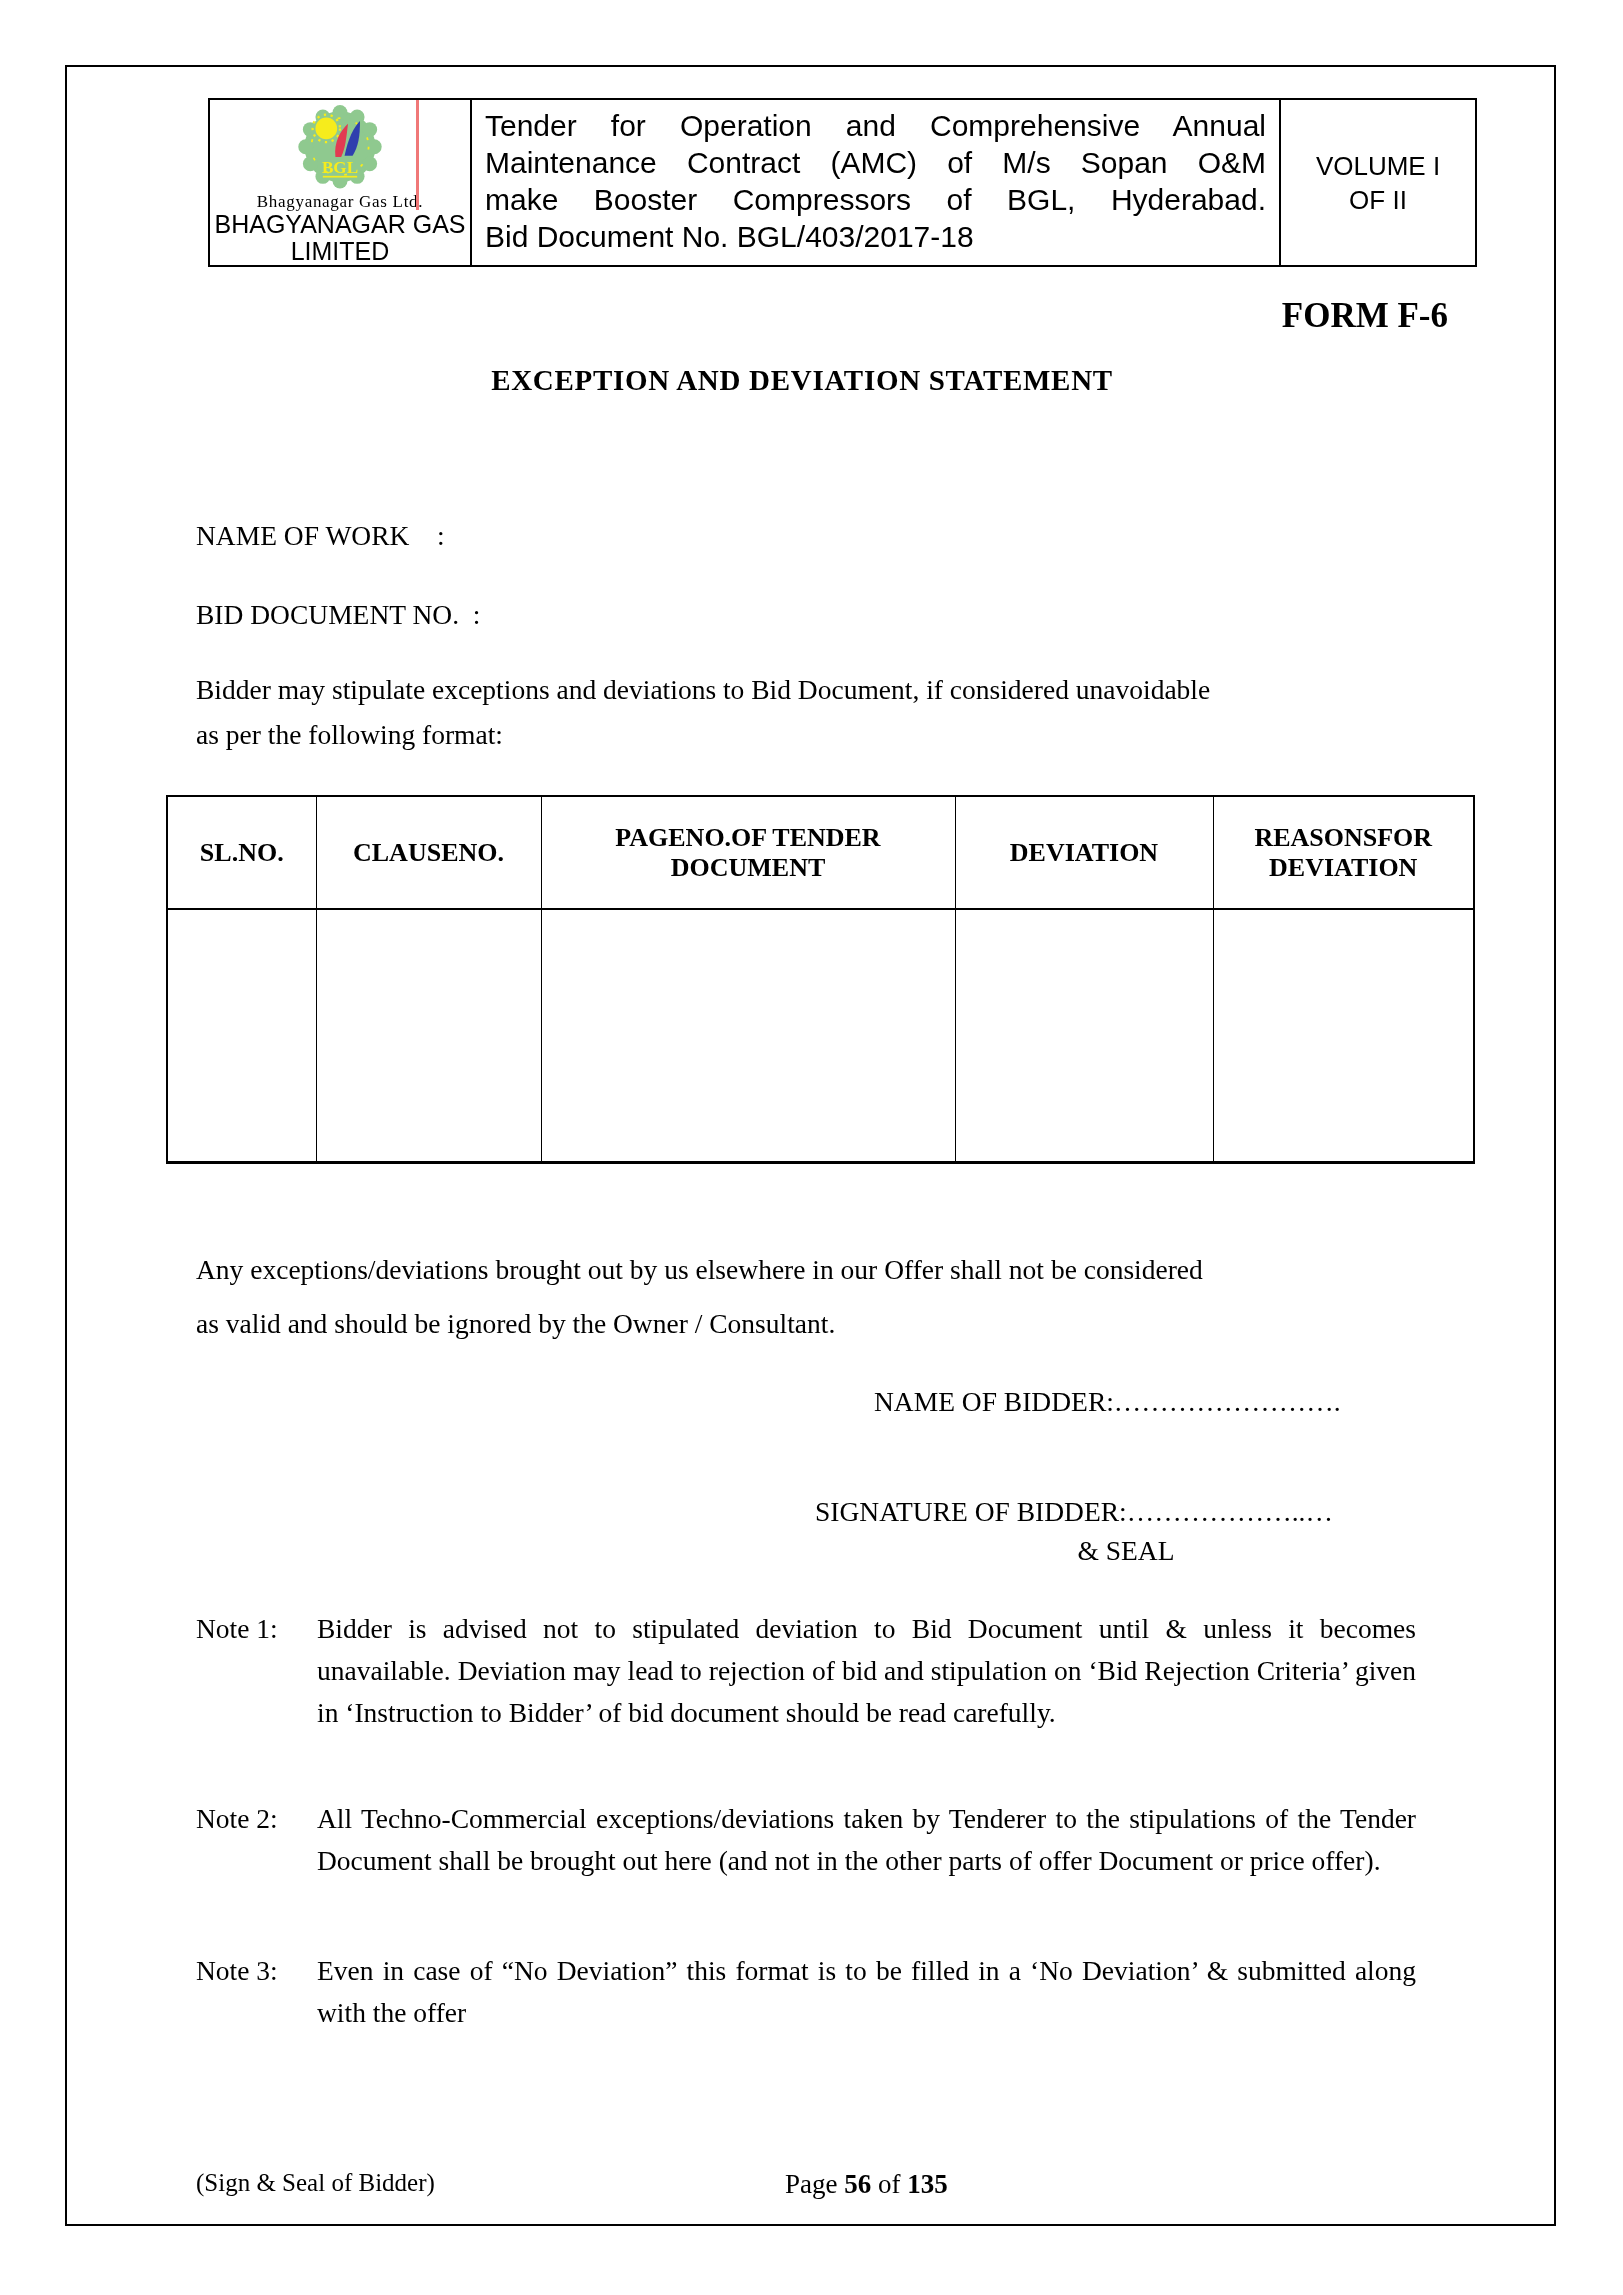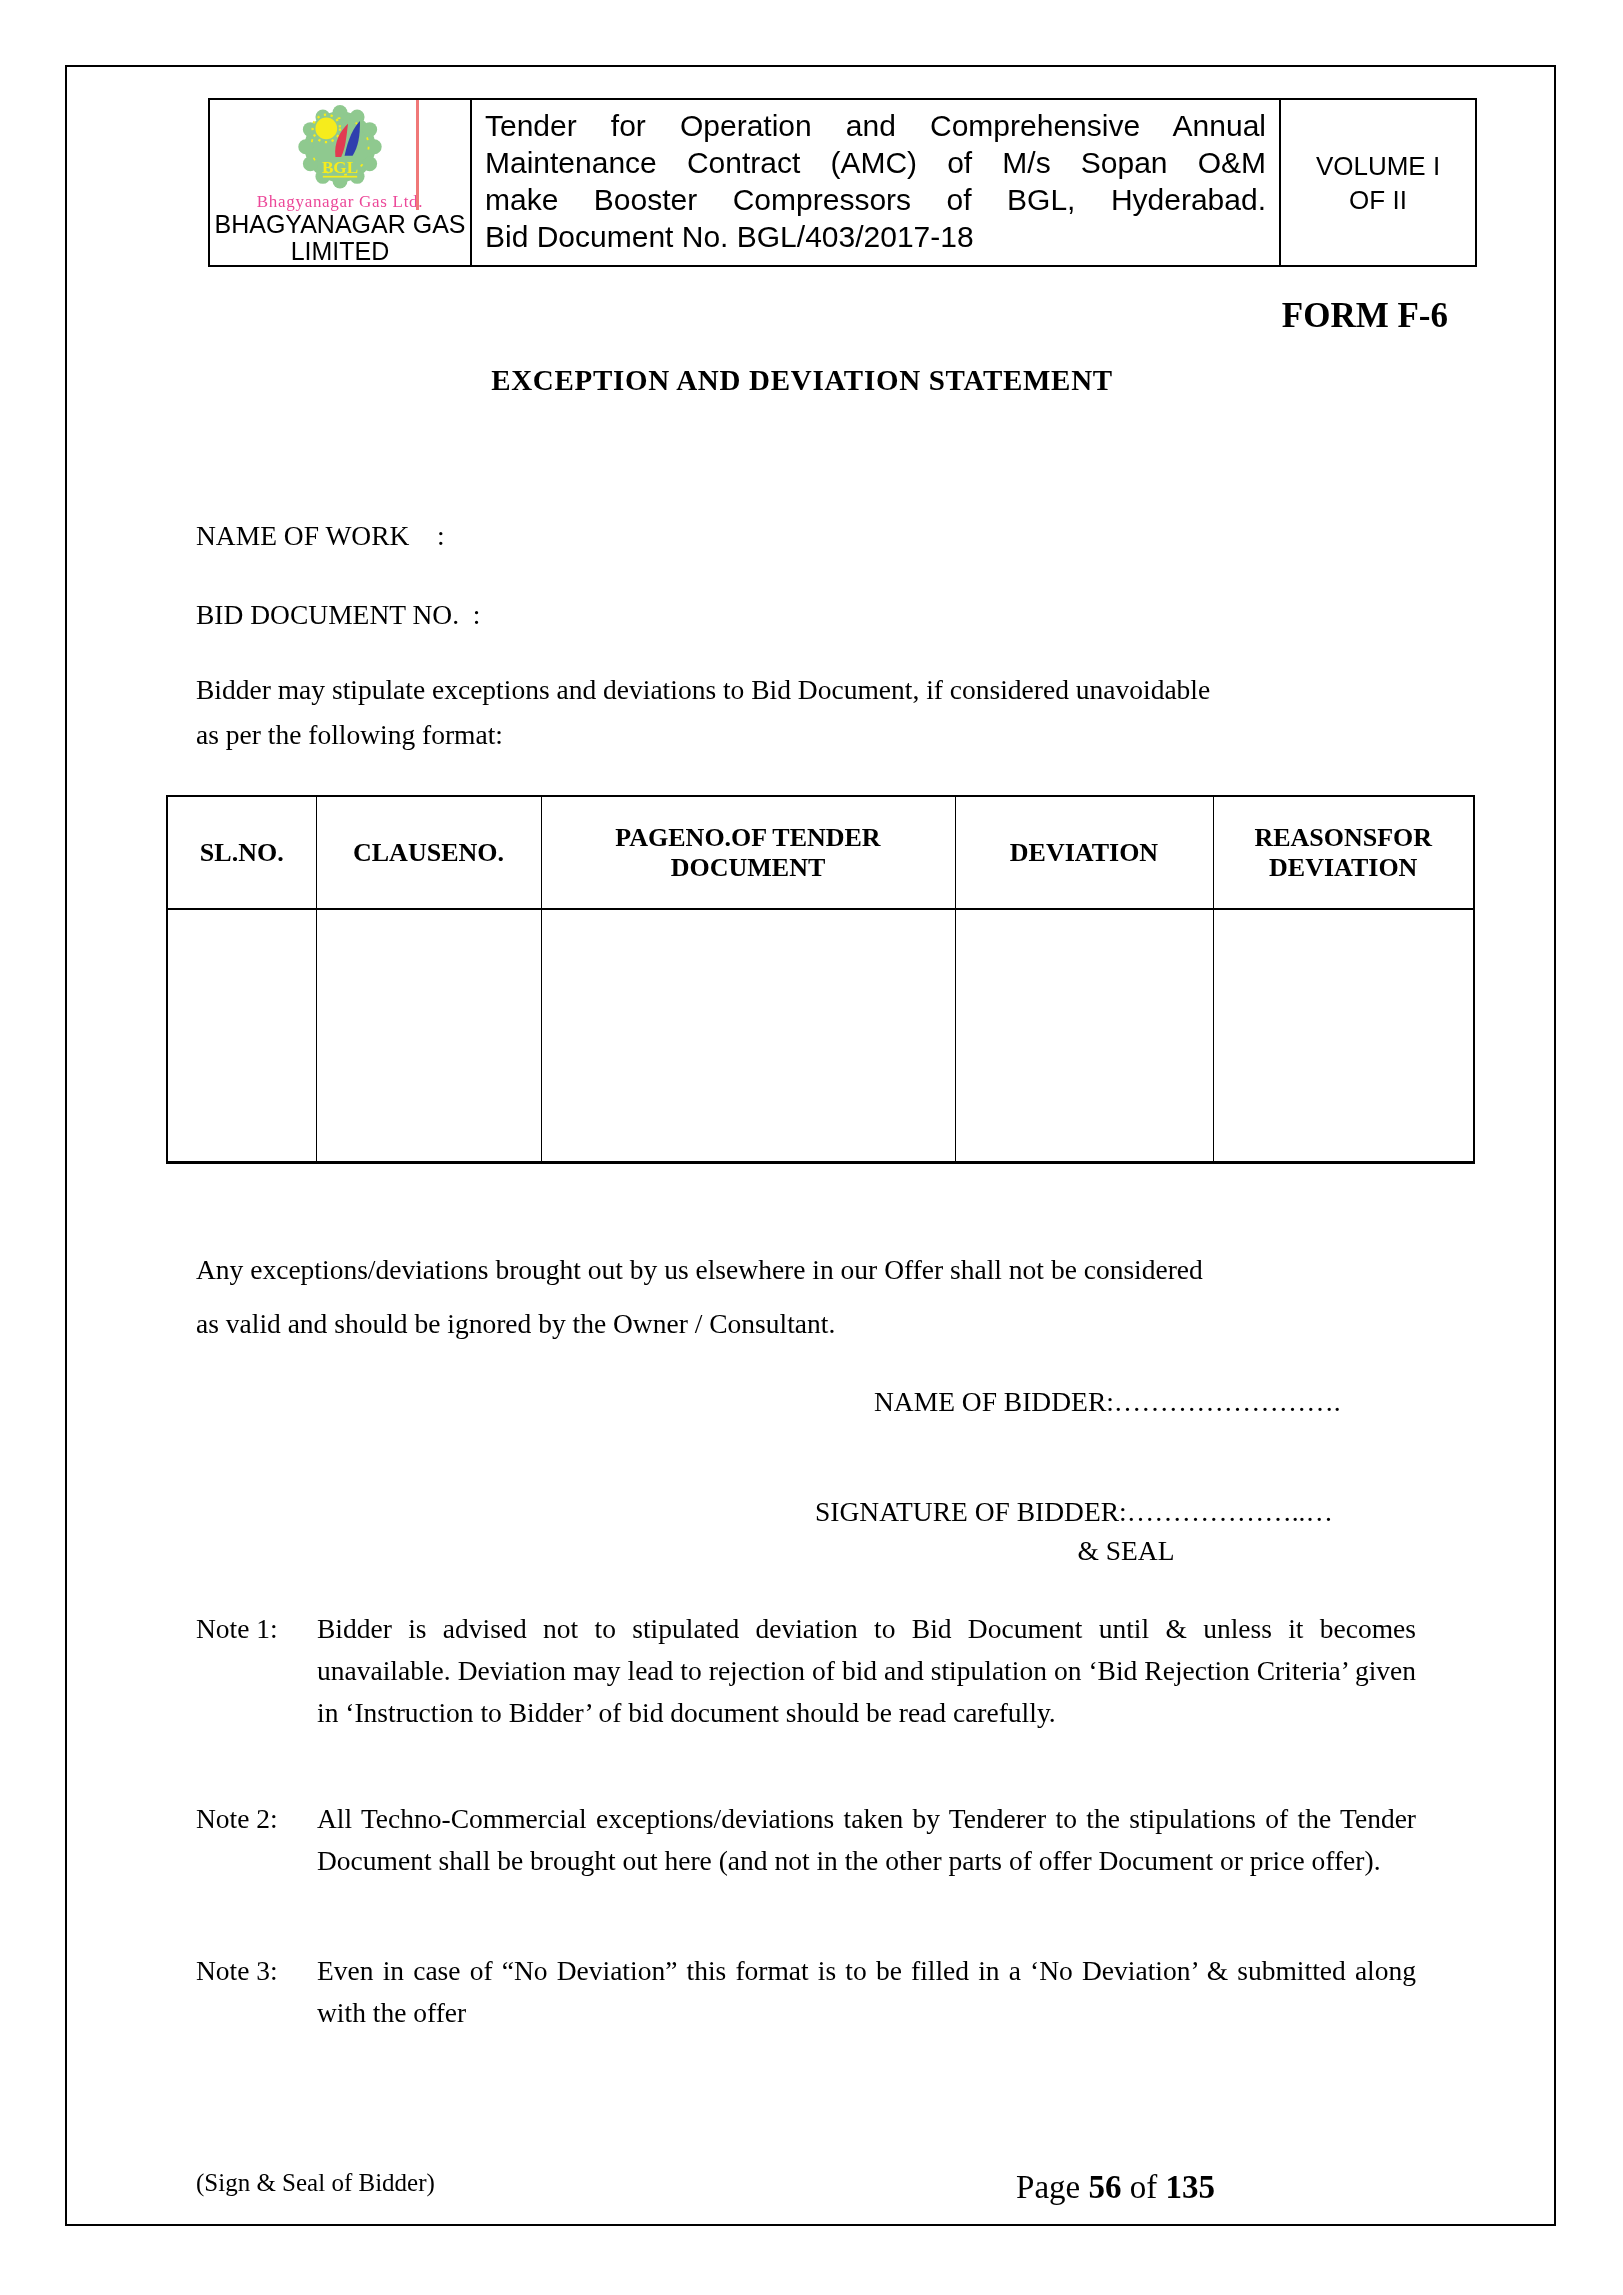--- a/index.html
+++ b/index.html
@@ -8,21 +8,21 @@
   .abs{position:absolute;}
 
   
   .page-border{left:65px;top:65px;width:1491px;height:2161px;border:2.6px solid #000;box-sizing:border-box;}
 
   
   .header-table{left:208px;top:98px;width:1269px;height:169px;display:flex;border:2px solid #000;box-sizing:border-box;}
   .logo-cell{width:262px;border-right:2px solid #000;box-sizing:border-box;position:relative;
              display:flex;flex-direction:column;align-items:center;padding-top:1.3px;}
   .red-line{position:absolute;right:51px;top:0;width:2.6px;height:110px;background:#f07878;}
-  .logo-caption{font-size:17px;line-height:18.3px;color:#ec4899;letter-spacing:0.7px;}
+  .logo-caption{font-size:17px;line-height:18.3px;color:#000000;letter-spacing:0.7px;}
   .company-name{font-family:"Liberation Sans", sans-serif;font-size:25px;line-height:27px;text-align:center;}
   .title-cell{flex:1;box-sizing:border-box;padding:7.2px 13px 5.2px 13px;
               font-family:"Liberation Sans", sans-serif;font-size:30px;line-height:37px;}
   .title-line{text-align:justify;text-align-last:justify;white-space:normal;}
   .title-line-last{text-align:left;}
   .volume-cell{width:196px;border-left:2px solid #000;box-sizing:border-box;display:flex;flex-direction:column;
                align-items:center;justify-content:center;font-family:"Liberation Sans", sans-serif;
                font-size:26px;line-height:34px;}
 
   .form-no{left:172px;top:296px;width:1276px;text-align:right;font-size:35px;font-weight:bold;}
@@ -50,21 +50,21 @@
   .sign-block .seal{text-align:center;margin-top:5.2px;}
 
   .note{display:flex;left:196px;width:1247px;font-size:27.5px;line-height:42px;}
   .note .nlabel{width:121px;flex:0 0 121px;}
   .note .ntext{width:1099px;flex:0 0 1099px;text-align:justify;}
   .note1{top:1608px;}
   .note2{top:1798px;}
   .note3{top:1950px;}
 
   .footer-left{left:196px;top:2169px;font-size:25px;}
-  .footer-right{left:785px;top:2169px;width:661px;text-align:center;font-size:33px;}
+  .footer-right{left:785px;top:2169px;width:661px;text-align:left;font-size:27px;}
   .b{font-weight:bold;}
 </style>
 </head>
 <body>
 
 <div class="canvas">
 
   <div class="abs page-border"></div>
 
   <div class="abs header-table">

